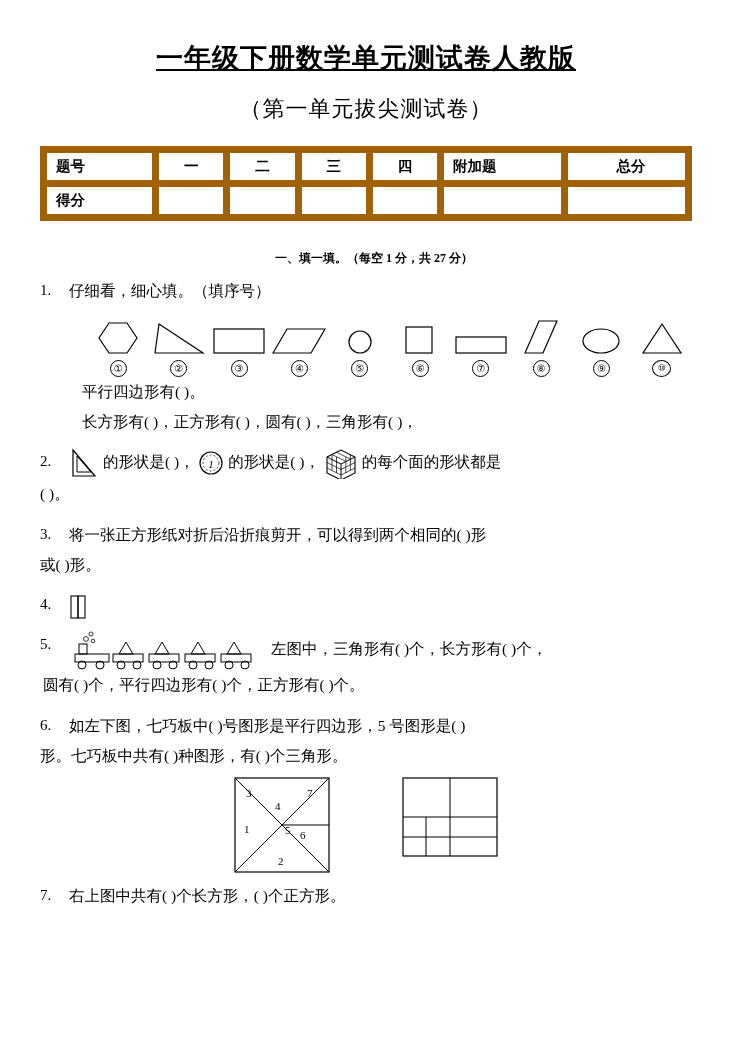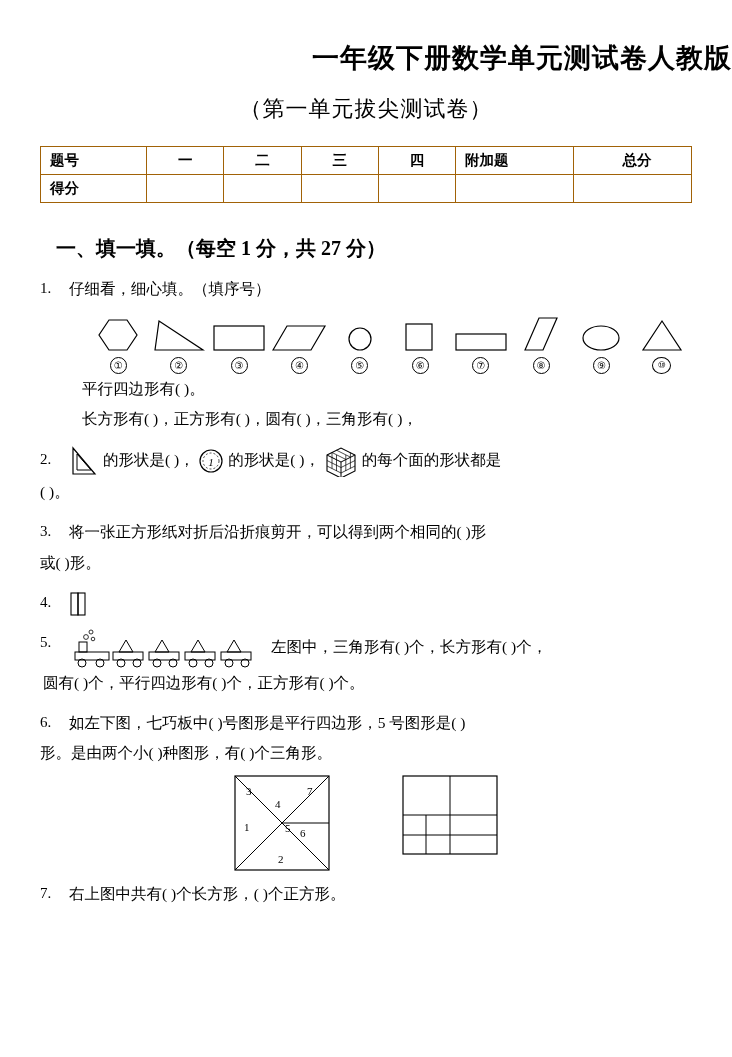--- a/index.html
+++ b/index.html
@@ -16,41 +16,42 @@
     overflow: hidden;
   }
   .page {
     width: 732px;
     height: 1057px;
     position: relative;
     padding: 0;
     box-sizing: border-box;
   }
   .title-main {
-    text-align: right;
+    text-align: center;
     font-size: 27px;
     font-weight: bold;
     letter-spacing: 1px;
     margin: 40px 0 0 0;
     font-family: "Liberation Serif", "DejaVu Serif", serif;
+    text-decoration: underline;
   }
   .title-sub {
     text-align: center;
     font-size: 22px;
     font-weight: normal;
     margin: 18px 0 0 0;
     letter-spacing: 1px;
   }
   .score-table {
     margin: 22px auto 0 auto;
     border-collapse: collapse;
     width: 652px;
   }
   .score-table td {
-    border: 1px solid #a16207;
+    border: 7px solid #a16207;
     height: 27px;
     font-size: 14.5px;
     text-align: center;
     font-weight: bold;
     padding: 0;
   }
   .score-table td.label {
     width: 96px;
     text-align: left;
     padding-left: 9px;
@@ -66,22 +67,23 @@
     padding-left: 9px;
   }
   .content {
     margin: 0 40px;
     padding-top: 14px;
     font-size: 15.5px;
     line-height: 1.95;
   }
   .section-head {
     font-weight: bold;
-    font-size: 20px;
+    font-size: 12px;
     margin: 12px 0 6px 16px;
+    text-align: center;
   }
   .q {
     margin: 6px 0 0 0;
     position: relative;
   }
   .q-line {
     display: block;
     margin-left: 29px;
   }
   .q-num {
@@ -390,21 +392,21 @@
           </svg>
         </span>
         <span>左图中，三角形有(        )个，长方形有(        )个，</span>
       </span>
       <div class="q-line" style="margin-left:3px;">圆有(        )个，平行四边形有(        )个，正方形有(        )个。</div>
     </div>
 
     <div class="q" style="margin-top:10px;">
       <span class="q-num">6.</span>
       <span class="q-line">如左下图，七巧板中(        )号图形是平行四边形，5 号图形是(        )</span>
-      <div>形。是由两个小(        )种图形，有(        )个三角形。</div>
+      <div>形。七巧板中共有(        )种图形，有(        )个三角形。</div>
 
       <div class="figrow">
         <div style="position:relative;">
           <svg width="96" height="96" viewBox="0 0 96 96">
             <rect x="1" y="1" width="94" height="94" fill="none" stroke="#000" stroke-width="1.2"></rect>
             <line x1="1" y1="1" x2="95" y2="95" stroke="#000" stroke-width="1"></line>
             <line x1="95" y1="1" x2="1" y2="95" stroke="#000" stroke-width="1"></line>
             <line x1="48" y1="48" x2="95" y2="48" stroke="#000" stroke-width="1"></line>
             <line x1="24" y1="24" x2="72" y2="72" stroke="#000" stroke-width="1"></line>
             <line x1="48" y1="48" x2="72" y2="24" stroke="#000" stroke-width="1"></line>

